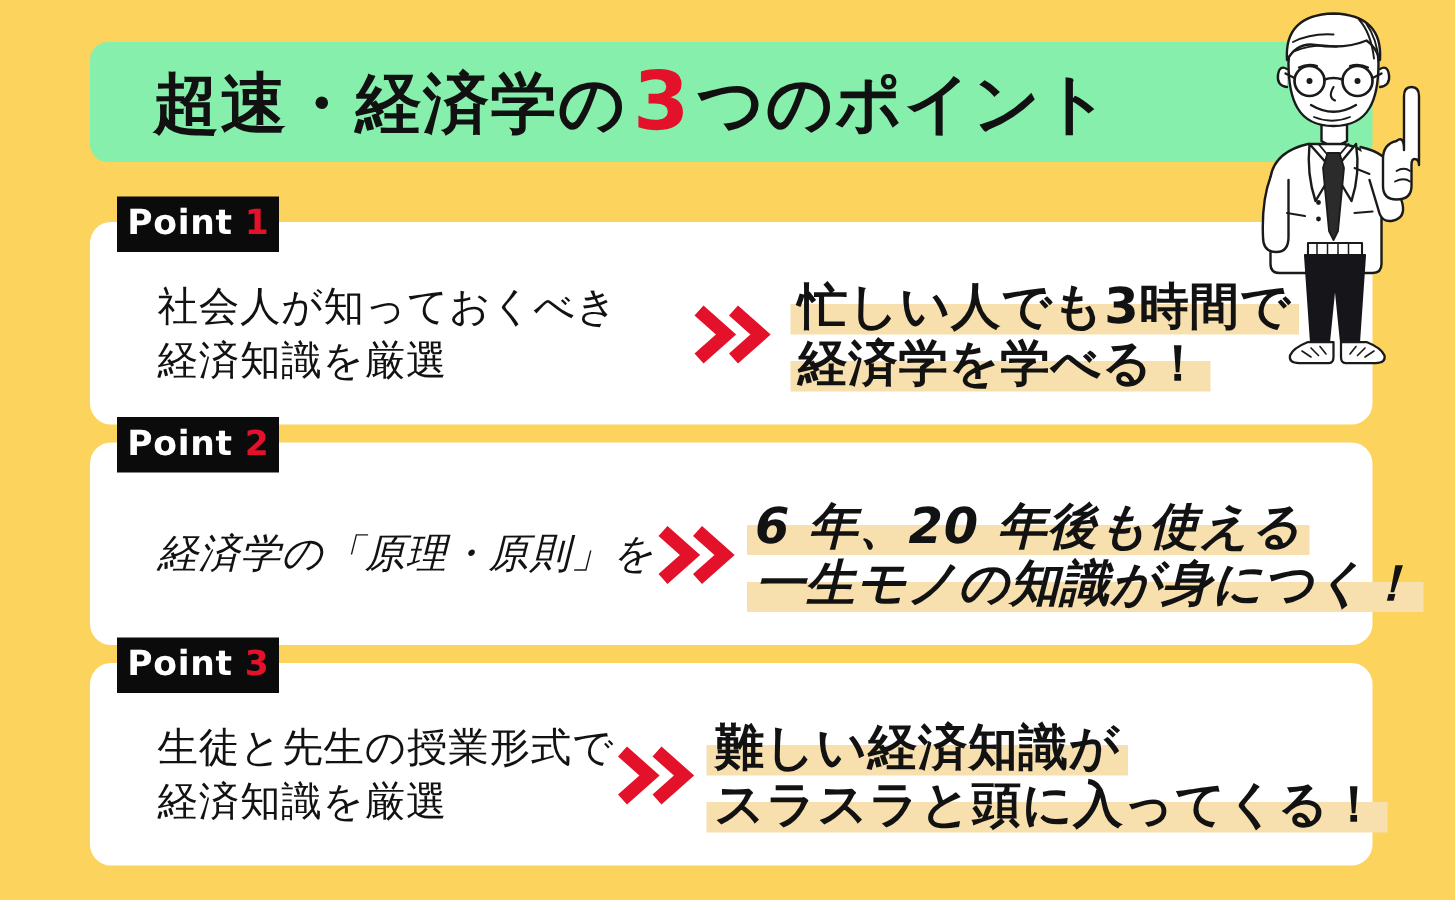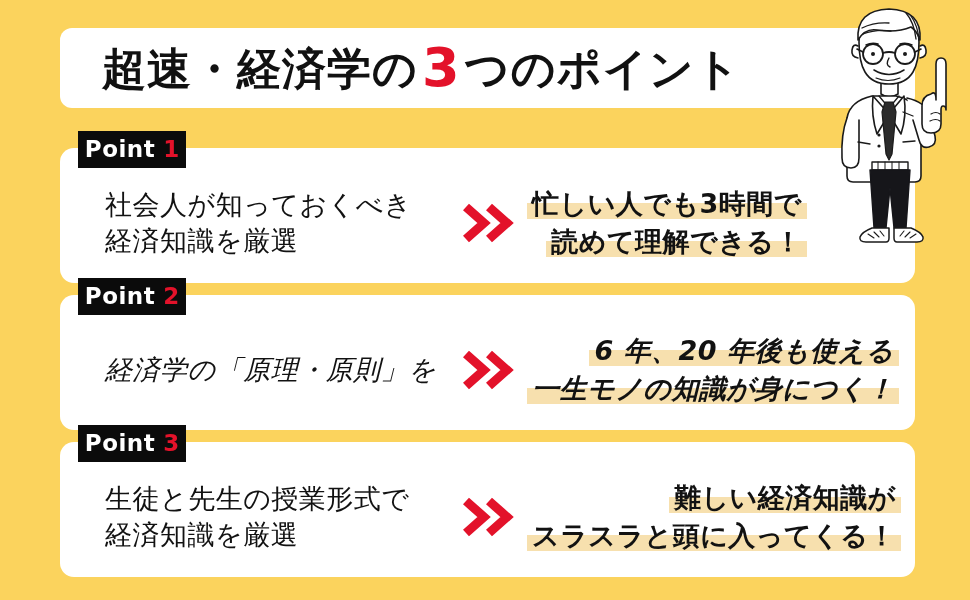--- a/index.html
+++ b/index.html
@@ -7,21 +7,21 @@
     width:970px;height:600px;
     background:#fbd35d;
     font-family:"DejaVu Sans","Liberation Sans",sans-serif;
     overflow:hidden;position:relative;
   }
   .stage{position:relative;width:970px;height:600px;}
 
   
   .title-card{
     position:absolute;left:60px;top:28px;width:855px;height:80px;
-    background:#ffffff;border-radius:12px;
+    background:#86efac;border-radius:12px;
     display:flex;align-items:center;
   }
   .title-text{
     margin-left:42px;
     font-size:44px;font-weight:700;color:#111111;
     letter-spacing:1px;white-space:nowrap;line-height:1;
   }
   .title-text .num{
     color:#e3122a;font-size:54px;font-weight:700;
     padding:0 4px;vertical-align:-2px;
@@ -68,22 +68,22 @@
   .left-text div{white-space:nowrap;}
 
   .chev{
     width:62px;display:flex;align-items:center;justify-content:center;
     margin-left:2px;
   }
   .chev svg{display:block;}
 
   .right-text{
     margin-left:8px;
-    font-size:27px;font-weight:600;color:#121212;
-    line-height:38px;letter-spacing:0.5px;text-align:right;
+    font-size:33px;font-weight:600;color:#121212;
+    line-height:38px;letter-spacing:0.5px;
   }
   .right-text .hl{
     display:inline;
     background:linear-gradient(to top,#f7e0ae 0%,#f7e0ae 52%,rgba(247,224,174,0) 52%,rgba(247,224,174,0) 100%);
     box-decoration-break:clone;-webkit-box-decoration-break:clone;
     padding:0 5px;white-space:nowrap;
   }
   .right-text > div{white-space:nowrap;}
 
   
@@ -111,21 +111,21 @@
         <div>経済知識を厳選</div>
       </div>
       <div class="chev">
         <svg width="52" height="44" viewBox="0 0 52 44">
           <path d="M4 6 L22 22 L4 38" fill="none" stroke="#e3122a" stroke-width="9" stroke-linecap="butt" stroke-linejoin="miter"></path>
           <path d="M27 6 L45 22 L27 38" fill="none" stroke="#e3122a" stroke-width="9" stroke-linecap="butt" stroke-linejoin="miter"></path>
         </svg>
       </div>
       <div class="right-text">
         <div><span class="hl">忙しい人でも3時間で</span></div>
-        <div><span class="hl">読めて理解できる！</span></div>
+        <div><span class="hl">経済学を学べる！</span></div>
       </div>
     </div>
   </div>
   <div class="badge badge1">
     <span class="b-word">Point</span>
     <span class="b-num">1</span>
   </div>
 
   <div class="card card2">
     <div class="card-inner">

